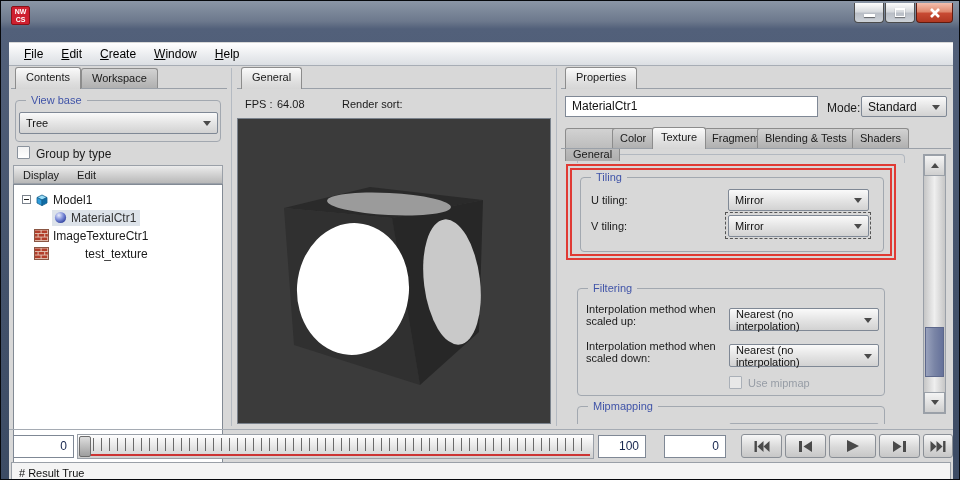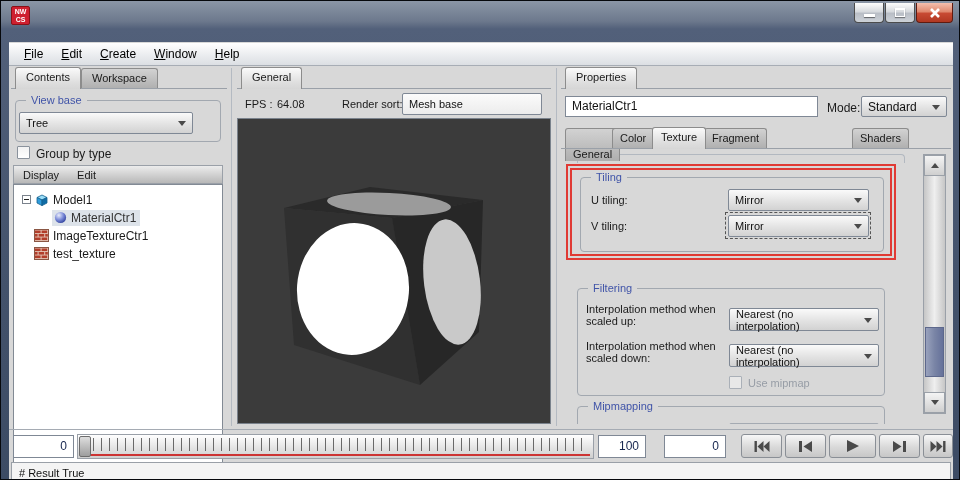--- a/index.html
+++ b/index.html
@@ -144,21 +144,21 @@
       <span class="menu-item">Help</span>
     </div>
 
     <div class="tabline" style="left:2px; top:46px; width:216px;"></div>
     <div class="tab active" style="left:6px; top:25px;">Contents</div>
     <div class="tab" style="left:72px; top:26px;">Workspace</div>
 
     <div class="groupbox" style="left:6px; top:58px; width:206px; height:42px;">
       <span class="grouplabel">View base</span>
     </div>
-    <div class="combo" style="left:10px; top:70px; width:174px; height:22px;">
+    <div class="combo" style="left:10px; top:70px; width:199px; height:22px;">
       <span>Tree</span>
       <span class="arrow"></span>
     </div>
 
     <span class="checkbox" style="left:8px; top:104px;"></span>
     <span class="lbl" style="left:27px; top:105px; font-size:12px;">Group by type</span>
 
     <div class="toolbar" style="left:4px; top:123px; width:210px; height:19px;">
       <span>Display</span>
       <span>Edit</span>
@@ -201,21 +201,21 @@
               <rect x="7.6" y="1.5" width="5.6" height="2.6" fill="#b23d2a"></rect>
               <rect x="1" y="5" width="2.6" height="2.6" fill="#b23d2a"></rect>
               <rect x="4.6" y="5" width="5.6" height="2.6" fill="#b23d2a"></rect>
               <rect x="11.2" y="5" width="2.6" height="2.6" fill="#b23d2a"></rect>
               <rect x="1" y="8.5" width="5.6" height="2.6" fill="#b23d2a"></rect>
               <rect x="7.6" y="8.5" width="5.6" height="2.6" fill="#b23d2a"></rect>
             </svg>
         </span>
         <span>ImageTextureCtr1</span>
       </div>
-      <div class="treerow" style="left:20px; top:60px;">
+      <div class="treerow" style="left:20px; top:60px;gap:32px;">
         <span class="ticon">
           <svg width="15" height="13">
               <rect x="0.5" y="0.5" width="14" height="12" fill="#e3c4b5" stroke="#8a5644" stroke-width="1"></rect>
               <rect x="1" y="1.5" width="5.6" height="2.6" fill="#b23d2a"></rect>
               <rect x="7.6" y="1.5" width="5.6" height="2.6" fill="#b23d2a"></rect>
               <rect x="1" y="5" width="2.6" height="2.6" fill="#b23d2a"></rect>
               <rect x="4.6" y="5" width="5.6" height="2.6" fill="#b23d2a"></rect>
               <rect x="11.2" y="5" width="2.6" height="2.6" fill="#b23d2a"></rect>
               <rect x="1" y="8.5" width="5.6" height="2.6" fill="#b23d2a"></rect>
               <rect x="7.6" y="8.5" width="5.6" height="2.6" fill="#b23d2a"></rect>
@@ -226,23 +226,20 @@
     </div>
 
     <div class="vsplit" style="left:222px; top:26px; height:358px;"></div>
 
     <div class="tabline" style="left:228px; top:46px; width:314px;"></div>
     <div class="tab active" style="left:232px; top:25px;">General</div>
 
     <span class="lbl" style="left:236px; top:56px;">FPS :</span>
     <span class="lbl" style="left:268px; top:56px;text-align:right;">64.08</span>
     <span class="lbl" style="left:333px; top:56px;">Render sort:</span>
-    <div class="combo" style="left:393px; top:51px; width:140px; height:22px; background:linear-gradient(#fbfbfb,#ececec); padding-right:6px;">
-      <span>Mesh base</span>
-    </div>
 
     <div class="viewport" style="left:228px; top:76px; width:314px; height:306px;">
       <svg width="312" height="304" viewBox="0 0 312 304">
         <rect x="0" y="0" width="312" height="304" fill="#3b3b3b"></rect>
         <polygon points="46,89 132,68 245,81 154,99" fill="#2a2a2a"></polygon>
         <polygon points="46,89 154,99 182,266 56,226" fill="#303030"></polygon>
         <polygon points="154,99 245,81 241,213 182,266" fill="#272727"></polygon>
         <ellipse cx="151" cy="85" rx="62" ry="11" transform="rotate(3 151 85)" fill="#9b9b9b"></ellipse>
         <ellipse cx="115" cy="170" rx="56" ry="66" transform="rotate(4 115 170)" fill="#ffffff"></ellipse>
         <ellipse cx="214" cy="163" rx="28" ry="63" transform="rotate(-7 214 163)" fill="#c9c9c9"></ellipse>
@@ -259,20 +256,21 @@
     <div class="combo" style="left:852px; top:54px; width:86px; height:21px; font-size:12px;">
       <span>Standard</span>
       <span class="arrow"></span>
     </div>
 
     <div class="tabline" style="left:552px; top:106px; width:390px;"></div>
     <div class="tab" style="left:556px; top:86px; padding:16px 7px;">General</div>
     <div class="tab" style="left:603px; top:86px; padding:0 7px;">Color</div>
     <div class="tab active" style="left:643px; top:85px; padding:0 8px;">Texture</div>
     <div class="tab" style="left:695px; top:86px; padding:0 7px;">Fragment</div>
+    <div class="tab" style="left:748px; top:86px; padding:0 7px;">Blending &amp; Tests</div>
     <div class="tab" style="left:843px; top:86px; padding:0 7px;">Shaders</div>
 
     <div style="position:absolute; left:552px; top:106px; width:360px; height:276px; overflow:hidden;">
 
       <div style="position:absolute; left:16px; top:6px; width:328px; height:9px; border:1px solid #b2b8c0; border-bottom:none; border-radius:4px 4px 0 0;"></div>
 
       <div class="hl-outer" style="left:5px; top:16px; width:330px; height:96px;">
         <div class="hl-inner">
           <div class="groupbox" style="left:8px; top:7px; width:304px; height:75px;">
             <span class="grouplabel">Tiling</span>

